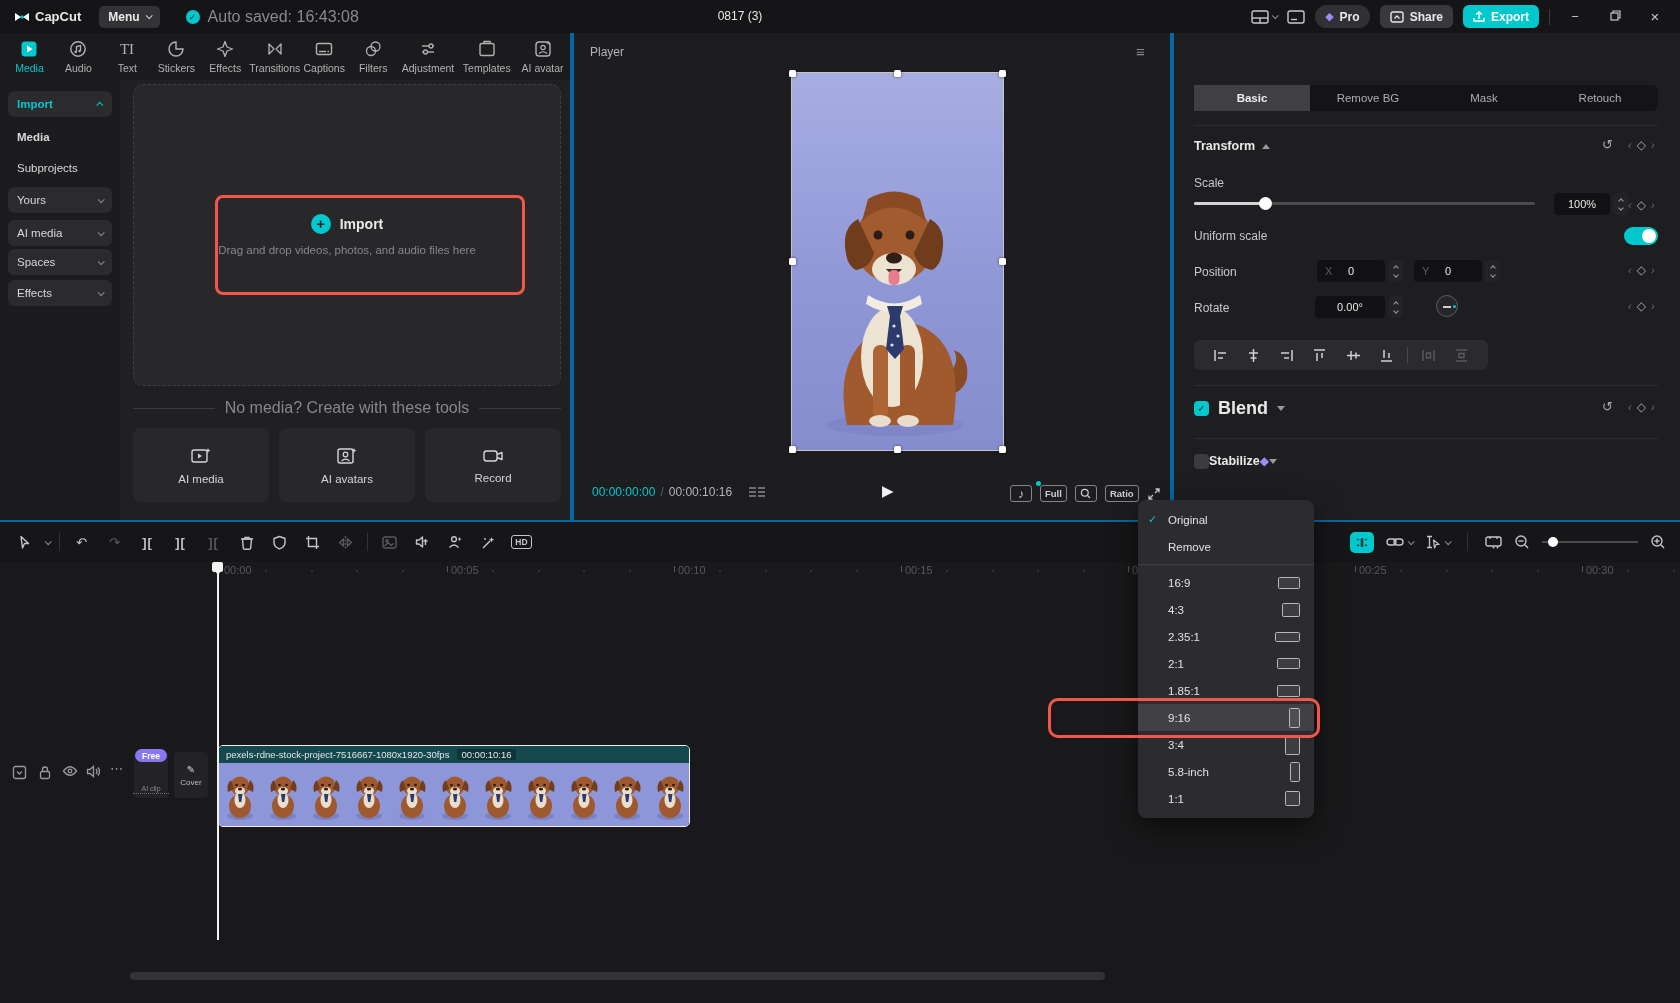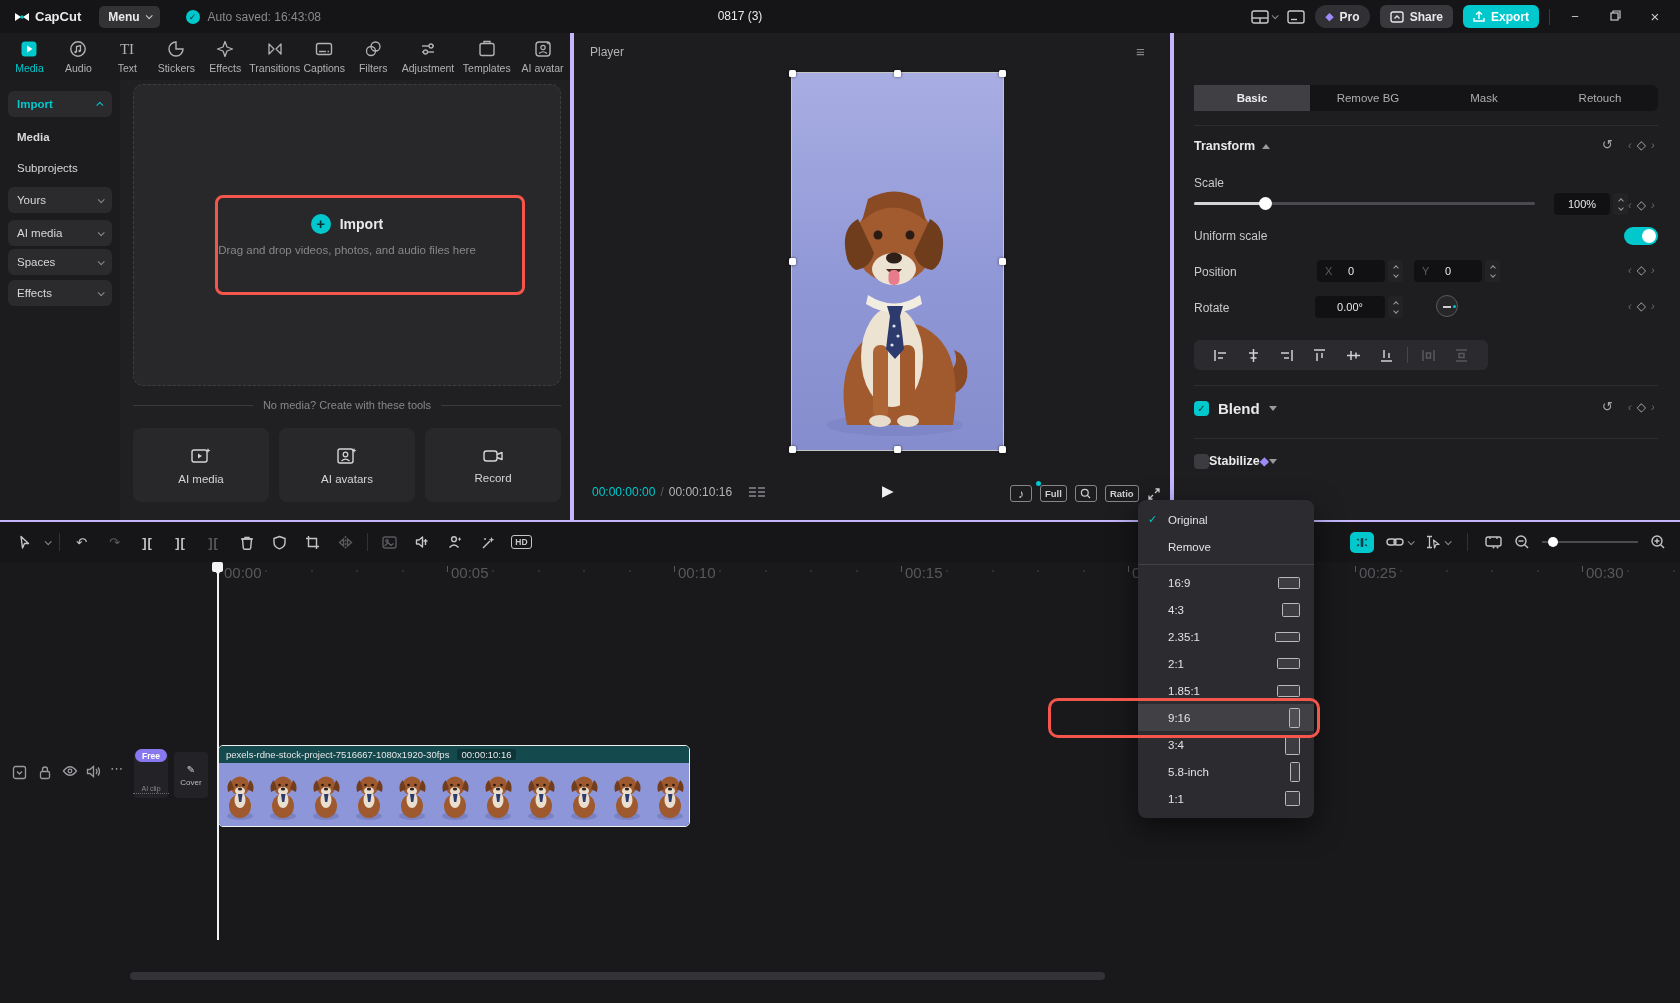--- a/index.html
+++ b/index.html
@@ -1,18 +1,18 @@
 <!DOCTYPE html>
 <html><head>
 <meta charset="utf-8">
 <style>
   * { margin:0; padding:0; box-sizing:border-box; }
   html,body { background:#0e0e10; }
   body { font-family:"Liberation Sans","DejaVu Sans",sans-serif; color:#e9e9ea; }
-  #app { position:relative; width:1680px; height:1003px; overflow:hidden; background:#c4b5fd; }
+  #app { position:relative; width:1680px; height:1003px; overflow:hidden; background:#0369a1; }
   .abs { position:absolute; }
   .flex { display:flex; align-items:center; } .t-mid { color:#b4b4b6; } .t-low { color:#8a8a8d; } .t-dim { color:#5c5c60; }
   .teal { color:#00c8cc; }
   svg { display:block; }
 
   
   #topbar { left:0; top:0; width:1680px; height:33px; background:#151517; }
   .menu-pill { background:#333336; border-radius:5px; height:22px; padding:0 9px; gap:6px; font-size:12px; font-weight:700; }
   .chev { display:inline-block; width:5px; height:5px; border-right:1.5px solid #cfcfd1; border-bottom:1.5px solid #cfcfd1; transform:rotate(45deg) translateY(-1px); }
   .chev.up { transform:rotate(-135deg) translateY(-1px); }
@@ -31,21 +31,21 @@
 
   
   #sidebar { left:0; top:80px; width:120px; height:440px; background:#1c1c1e; }
   .sb-pill { position:absolute; left:8px; width:104px; height:26px; border-radius:6px; background:#2b2b2e; display:flex; align-items:center; padding:0 9px; font-size:11.5px; color:#d8d8da; justify-content:space-between; }
   .sb-plain { position:absolute; left:17px; font-size:11.5px; color:#d8d8da; }
 
   
   #mcontent { left:120px; top:80px; width:450px; height:440px; background:#202023; }
   #dropzone { position:absolute; left:13px; top:4px; width:428px; height:302px; background:#28282b; border:1px dashed #3e3e42; border-radius:10px; display:flex; flex-direction:column; align-items:center; justify-content:center; gap:10px; }
   .plus-circle { width:20px; height:20px; border-radius:50%; background:#00c8cc; color:#063038; font-size:15px; font-weight:700; display:flex; align-items:center; justify-content:center; line-height:0; }
-  .nomedia { position:absolute; left:13px; top:319px; width:428px; display:flex; align-items:center; gap:10px; color:#87878a; font-size:11px; }
+  .nomedia { position:absolute; left:13px; top:319px; width:428px; display:flex; align-items:center; gap:10px; color:#87878a; font-size:16px; }
   .nomedia .ln { flex:1; height:1px; background:#3a3a3e; }
   .toolcard { position:absolute; top:348px; width:136px; height:74px; background:#28282b; border-radius:8px; display:flex; flex-direction:column; align-items:center; justify-content:center; gap:7px; font-size:11.5px; color:#d5d5d7; }
 
   
   #player { left:574px; top:33px; width:596px; height:487px; background:#1d1d20; }
   #dogimg { position:absolute; left:218px; top:40px; width:211px; height:377px; outline:1px solid rgba(255,255,255,.75); }
   .handle { position:absolute; width:7px; height:7px; background:#fff; border-radius:1.5px; box-shadow:0 0 3px rgba(0,0,0,.6); }
   .pc-box { height:17px; border:1px solid #85858a; border-radius:3px; color:#cfcfd2; font-size:9.5px; display:flex; align-items:center; justify-content:center; padding:0 4px; font-weight:700; }
   .colicon { display:grid; grid-template-columns:7px 7px; grid-auto-rows:2px; gap:2px; }
   .colicon i { background:#6e6e72; }
@@ -84,21 +84,21 @@
   .ti { width:33px; display:flex; align-items:center; justify-content:center; color:#c5c5c8; font-size:13px; }
   .ti svg { stroke:#c5c5c8; stroke-width:1.4; fill:none; }
   .ti.dim { color:#5a5a5e; } .ti.dim svg { stroke:#5a5a5e; }
   .tsep { width:1px; height:18px; background:#323236; margin:0 5px; }
   .hdbadge { border:1.5px solid #c5c5c8; border-radius:3px; font-size:8.5px; font-weight:700; padding:1px 3px; color:#c5c5c8; }
   .snapbtn { width:24px; height:21px; background:#00c8cc; border-radius:5px; display:flex; align-items:center; justify-content:center; }
 
   
   #timeline { left:0; top:562px; width:1680px; height:441px; background:#19191b; }
   .tick { position:absolute; top:4px; width:1px; height:6px; background:#58585c; }
-  .tlab { position:absolute; top:2px; font-size:15px; color:#58585c; }
+  .tlab { position:absolute; top:2px; font-size:11px; color:#58585c; }
   .tdot { position:absolute; top:8px; width:2px; height:2px; border-radius:50%; background:#39393d; }
   #playhead-line { position:absolute; left:217px; top:0; width:1.5px; height:378px; background:#f2f2f2; z-index:20; }
   #playhead-head { position:absolute; left:212px; top:0; width:11px; height:10px; background:#f2f2f2; border-radius:2px; z-index:21; }
   #playhead-head:after { content:""; position:absolute; left:2.5px; top:9px; border-left:3px solid transparent; border-right:3px solid transparent; border-top:4px solid #f2f2f2; }
   .trkic { position:absolute; top:203px; color:#9a9a9e; }
   .trkic svg { stroke:#9a9a9e; stroke-width:1.3; fill:none; }
   #clip { position:absolute; left:218px; top:183px; width:472px; height:82px; border:1.5px solid #f0f0f0; border-radius:5px; overflow:hidden; z-index:10; background:#14494e; }
   #cliphead { height:17px; background:#14494e; display:flex; align-items:center; gap:8px; padding:0 7px; font-size:9.5px; color:#e6e6e8; white-space:nowrap; }
   #clipdur { background:rgba(0,0,0,.28); border-radius:2px; padding:0 4px; }
   #clipthumbs { display:flex; height:63px; }
@@ -149,21 +149,21 @@
           <rect x="6.2" y="5.6" width="3.6" height="2.8" rx="1.2" fill="#00c8cc"></rect>
         </svg>
       <span style="font-weight:700; font-size:13px">CapCut</span>
     </div>
     <div class="flex menu-pill" style="margin-left:18px">
       <span>Menu</span>
         <i class="chev"></i>
     </div>
     <div class="flex" style="gap:8px; margin-left:26px">
       <span class="save-dot">✓</span>
-      <span class="t-low" style="font-size:12px">Auto saved: 16:43:08</span>
+      <span class="t-low" style="font-size:16px">Auto saved: 16:43:08</span>
     </div>
     <div class="abs" style="left:700px; width:80px; text-align:center; font-size:12px; top:9px">0817 (3)</div>
 
     <div class="flex" style="position:absolute; right:0; top:0; height:33px; gap:10px; padding-right:10px">
       <span class="flex" style="gap:3px">
         <svg width="18" height="14" viewBox="0 0 18 14">
             <rect x="1" y="1" width="16" height="12" rx="2" stroke="#c9c9cb" stroke-width="1.4" fill="none"></rect>
             <line x1="1" y1="8" x2="17" y2="8" stroke="#c9c9cb" stroke-width="1.4"></line>
             <line x1="9" y1="8" x2="9" y2="13" stroke="#c9c9cb" stroke-width="1.4"></line>
           </svg>
@@ -571,21 +571,21 @@
             <line x1="2" y1="2" x2="13" y2="2"></line>
             <line x1="2" y1="13" x2="13" y2="13"></line>
             <rect x="5" y="5.5" width="5" height="4"></rect>
           </svg>
         </span>
     </div>
 
     <div class="idiv" style="top:352px"></div>
     <div class="abs flex" style="left:20px; top:364px; gap:9px; height:22px">
       <span class="checkbox on">✓</span>
-      <span style="font-weight:700; font-size:15px">Blend</span>
+      <span style="font-weight:700; font-size:18px">Blend</span>
       <i class="tri-dn"></i>
     </div>
     <span class="reset-ic" style="left:428px; top:366px">↺</span>
     <span class="kf" style="left:454px; top:367px">
         <i>‹</i>
         <i class="dia">◇</i>
         <i>›</i>
       </span>
 
     <div class="idiv" style="top:405px"></div>

